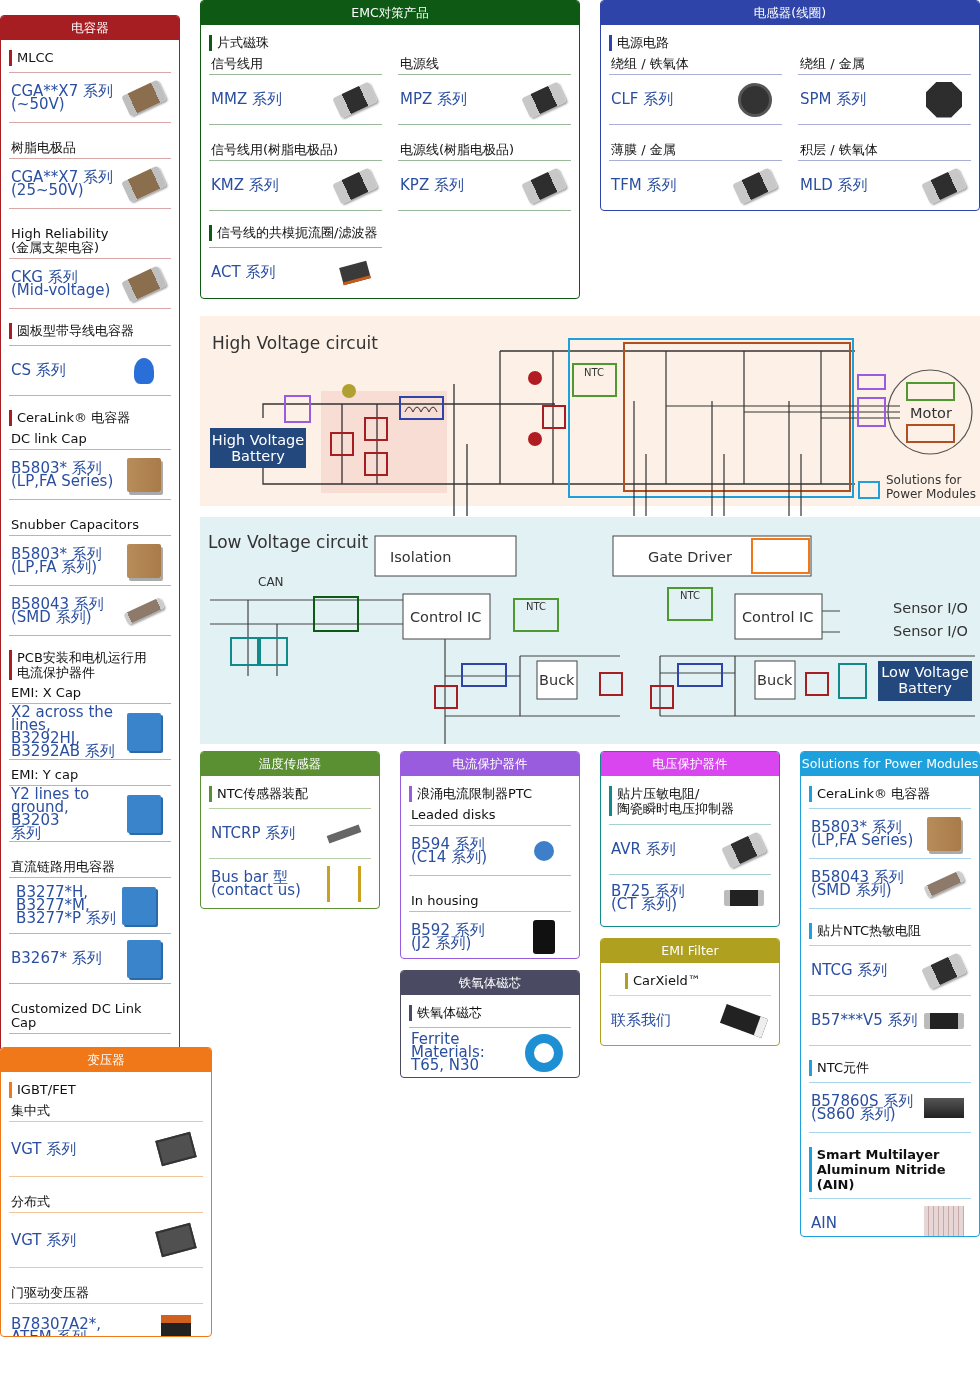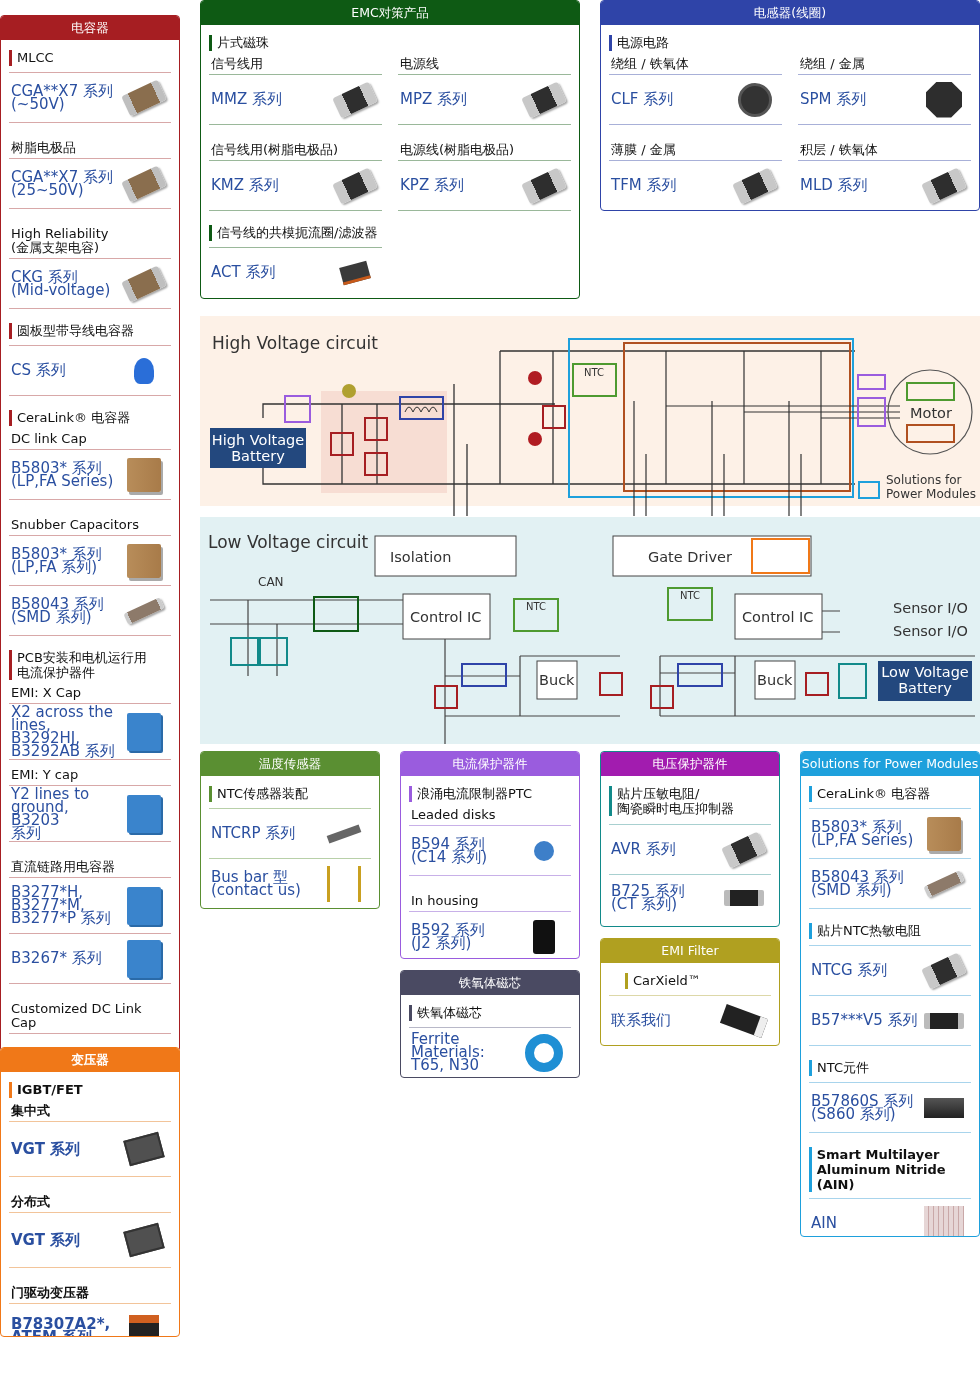--- a/index.html
+++ b/index.html
@@ -115,42 +115,42 @@
       <div class="sub" style="border-color: rgb(216, 168, 168); white-space: pre-line; margin-top: 2px;">EMI: Y cap</div>
       <div class="item" style="border-color: rgb(216, 168, 168); height: 56px;">
         <span class="lbl">Y2 lines to
 ground, B3203
 系列</span>
         <span class="thumb">
           <span class="film"></span>
         </span>
       </div>
       <div class="sub" style="border-color: rgb(216, 168, 168); white-space: pre-line; margin-top: 12px;">直流链路用电容器</div>
-      <div class="item" style="border-color: rgb(216, 168, 168); height: 56px;">
+      <div class="item" style="border-color: rgb(216, 168, 168); height: 56px; justify-content: center;">
         <span class="lbl">B3277*H,
 B3277*M,
 B3277*P 系列</span>
         <span class="thumb">
           <span class="film"></span>
         </span>
       </div>
       <div class="item" style="border-color: rgb(216, 168, 168); height: 50px;">
         <span class="lbl">B3267* 系列</span>
         <span class="thumb">
           <span class="film"></span>
         </span>
       </div>
       <div class="sub" style="border-color: rgb(216, 168, 168); white-space: pre-line; margin-top: 12px;">Customized DC Link Cap</div>
       <div class="item" style="border-color: rgb(216, 168, 168); height: 50px;">
         <span class="thumb"></span>
       </div>
     </div>
 </div>
 
-<div class="panel" style="left:0;top:1047px;width:180px;height:290px;border-color:#f07818;font-weight:bold;">
+<div class="panel" style="left:0;top:1047px;width:212px;height:290px;border-color:#f07818;">
   <div class="panel-head" style="background:#f07818;">变压器</div>
   <div class="sec">
       <span class="bar" style="background:#f07818"></span>
       <span>IGBT/FET</span>
     </div>
   <div class="sub" style="border-color:#f2c49a">集中式</div>
   <div class="item" style="border-color:#f2c49a;height:55px">
       <span class="lbl">VGT 系列</span>
       <span class="thumb">
         <span class="xfmr"></span>
@@ -420,21 +420,21 @@
   <div class="item" style="border-color:transparent">
       <span class="lbl">Ferrite Materials:
 T65, N30</span>
       <span class="thumb">
         <span class="ring"></span>
       </span>
     </div>
 </div>
 
 <div class="panel" style="left:600px;top:751px;width:180px;height:176px;border-color:#128a8a;">
-  <div class="panel-head" style="background:#a21caf;">电压保护器件</div>
+  <div class="panel-head" style="background:#d946ef;">电压保护器件</div>
   <div class="sec" style="padding-bottom:8px;border-bottom:1px solid #a8d0d0;margin:10px 8px 0;padding-left:0;white-space:pre-line"><span class="bar" style="background:#128a8a"></span><span>贴片压敏电阻/
 陶瓷瞬时电压抑制器</span></div>
   <div class="item" style="border-color:#a8d0d0">
       <span class="lbl">AVR 系列</span>
       <span class="thumb">
         <span class="chip bead"></span>
       </span>
     </div>
   <div class="item" style="border-color:transparent;height:46px">
       <span class="lbl">B725 系列

